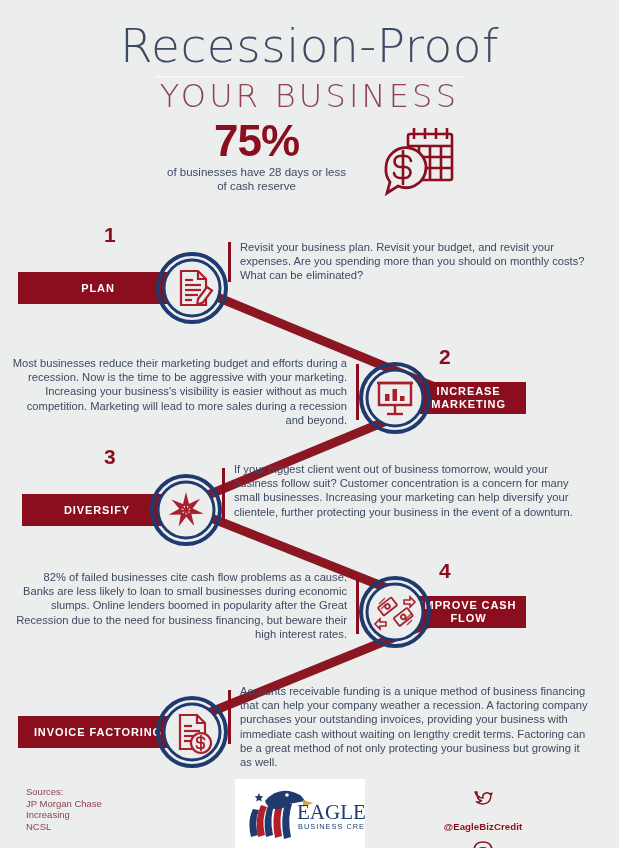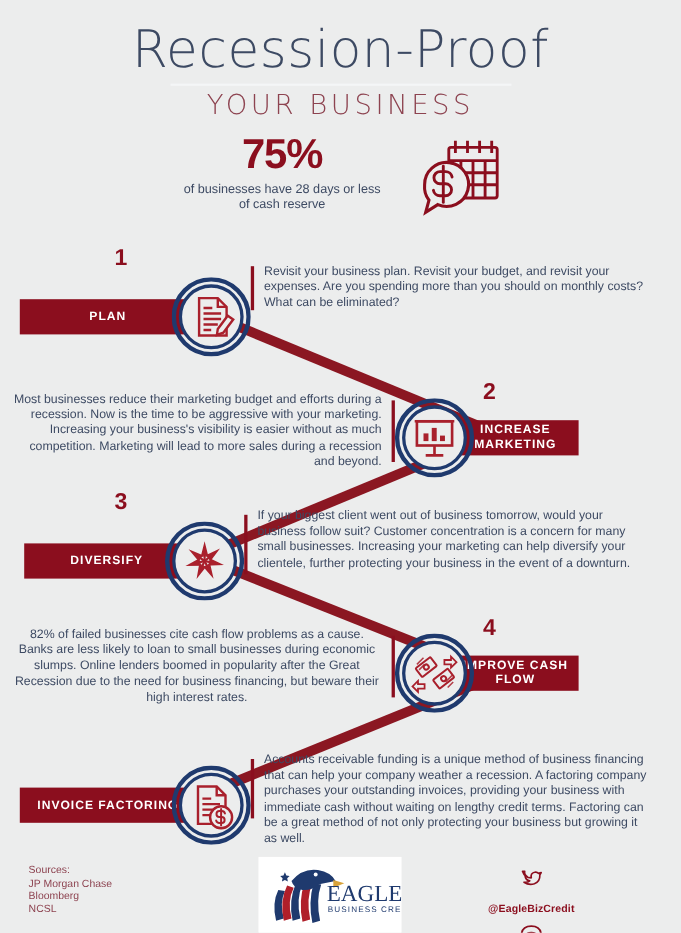--- a/index.html
+++ b/index.html
@@ -36,41 +36,41 @@
     font-family: "DejaVu Sans", sans-serif;
     font-stretch: condensed;
   }
   .title-rule {
     width: 310px; height: 2px;
     background: #f4f6f7;
     margin: 2px auto 3px auto;
   }
   .title-sub {
     text-align: center;
-    font-size: 25px;
+    font-size: 32px;
     line-height: 30px;
     letter-spacing: 3.2px;
     font-weight: 300;
     color: #8d4350;
     font-family: "DejaVu Sans", sans-serif;
   }
 
   
   .stat-wrap {
     position: absolute;
     left: 0; top: 118px; width: 619px;
     display: flex;
     justify-content: center;
     align-items: flex-start;
     gap: 26px;
     z-index: 3;
   }
   .stat-text { width: 190px; text-align: center; padding-top: 2px; }
   .stat-number {
-    font-size: 38px;
+    font-size: 44px;
     line-height: 42px;
     font-weight: bold;
     color: #8b0e1e;
     letter-spacing: -1px;
   }
   .stat-caption {
     font-size: 11.5px;
     line-height: 14px;
     color: #3d4a63;
     margin-top: 3px;
@@ -331,21 +331,21 @@
         </svg>
       </div>
     </div>
     <div class="para para-right" style="width:354px;">
       <div class="tick tick-l" style="height:54px; top:6px;"></div>
       <span>If your biggest client went out of business tomorrow, would your business follow suit? Customer concentration is a concern for many small businesses. Increasing your marketing can help diversify your clientele, further protecting your business in the event of a downturn.</span>
     </div>
   </div>
 
   <div class="step step-left" style="top:570px; width:600px; align-items:flex-start; right:8px;">
-    <div class="para para-left" style="width:348px;text-align:center;">
+    <div class="para para-left" style="width:348px;">
       <div class="tick tick-r" style="height:56px; top:8px;"></div>
       <span>82% of failed businesses cite cash flow problems as a cause. Banks are less likely to loan to small businesses during economic slumps. Online lenders boomed in popularity after the Great Recession due to the need for business financing, but beware their high interest rates.</span>
     </div>
     <div style="display:flex;align-items:center;position:relative;padding-top:6px;">
       <div class="circle">
         <svg viewBox="0 0 72 72" width="72" height="72">
           <circle cx="36" cy="36" r="34" fill="none" stroke="#1f3a6e" stroke-width="4"></circle>
           <circle cx="36" cy="36" r="28" fill="#eceded" stroke="#1f3a6e" stroke-width="3"></circle>
           <g stroke="#a9202c" fill="none" stroke-width="1.8">
             <g transform="rotate(-38 36 36)">
@@ -399,21 +399,21 @@
     </div>
     <div class="para para-right" style="width:360px;">
       <div class="tick tick-l" style="height:54px; top:6px;"></div>
       <span>Accounts receivable funding is a unique method of business financing that can help your company weather a recession. A factoring company purchases your outstanding invoices, providing your business with immediate cash without waiting on lengthy credit terms. Factoring can be a great method of not only protecting your business but growing it as well.</span>
     </div>
   </div>
 
   <div class="sources">
     <div>Sources:</div>
     <div>JP Morgan Chase</div>
-    <div>Bloomberg</div>
+    <div>Increasing</div>
     <div>NCSL</div>
   </div>
 
   <div class="logo-box">
     <svg viewBox="0 0 130 69" width="130" height="69">
       <rect x="0" y="0" width="130" height="69" fill="#ffffff"></rect>
 
       <g>
         <path d="M18 30 q-6 12 -2 28 l7 -2 q-4 -14 1 -25 z" fill="#1f3a6e"></path>
         <path d="M26 26 q-7 14 -3 32 l7 -2 q-4 -16 2 -28 z" fill="#b01f2a"></path>

